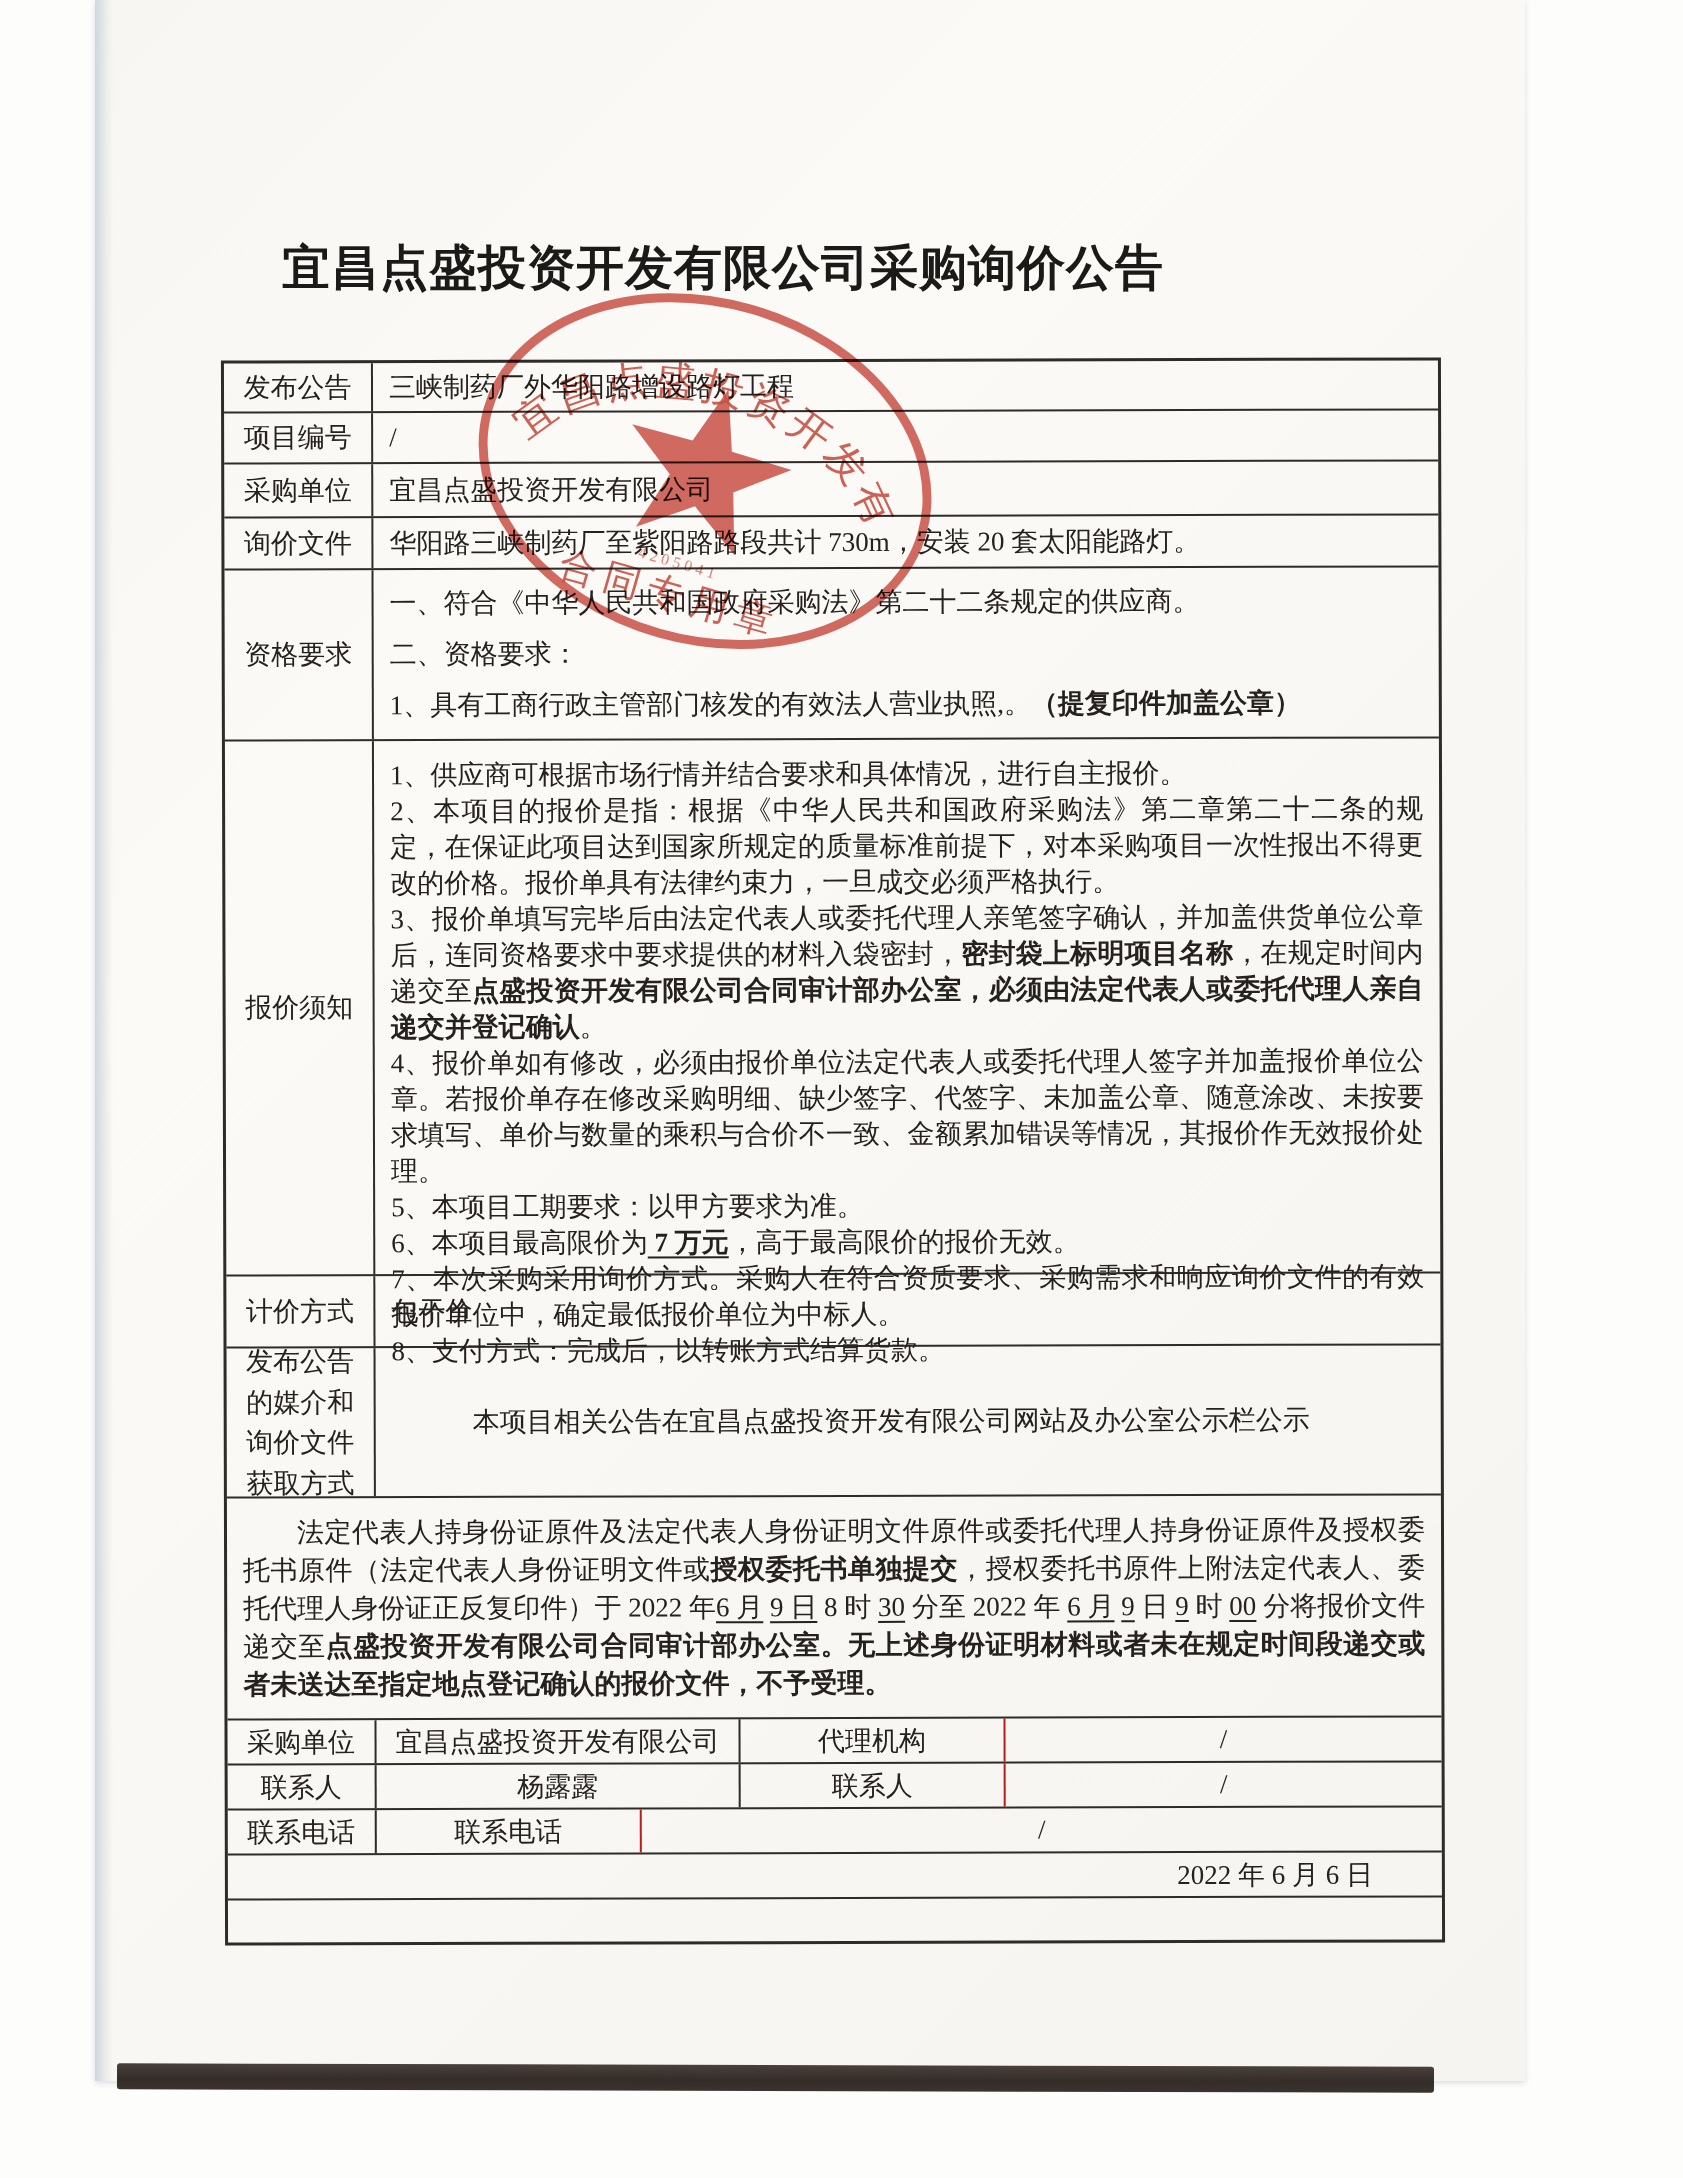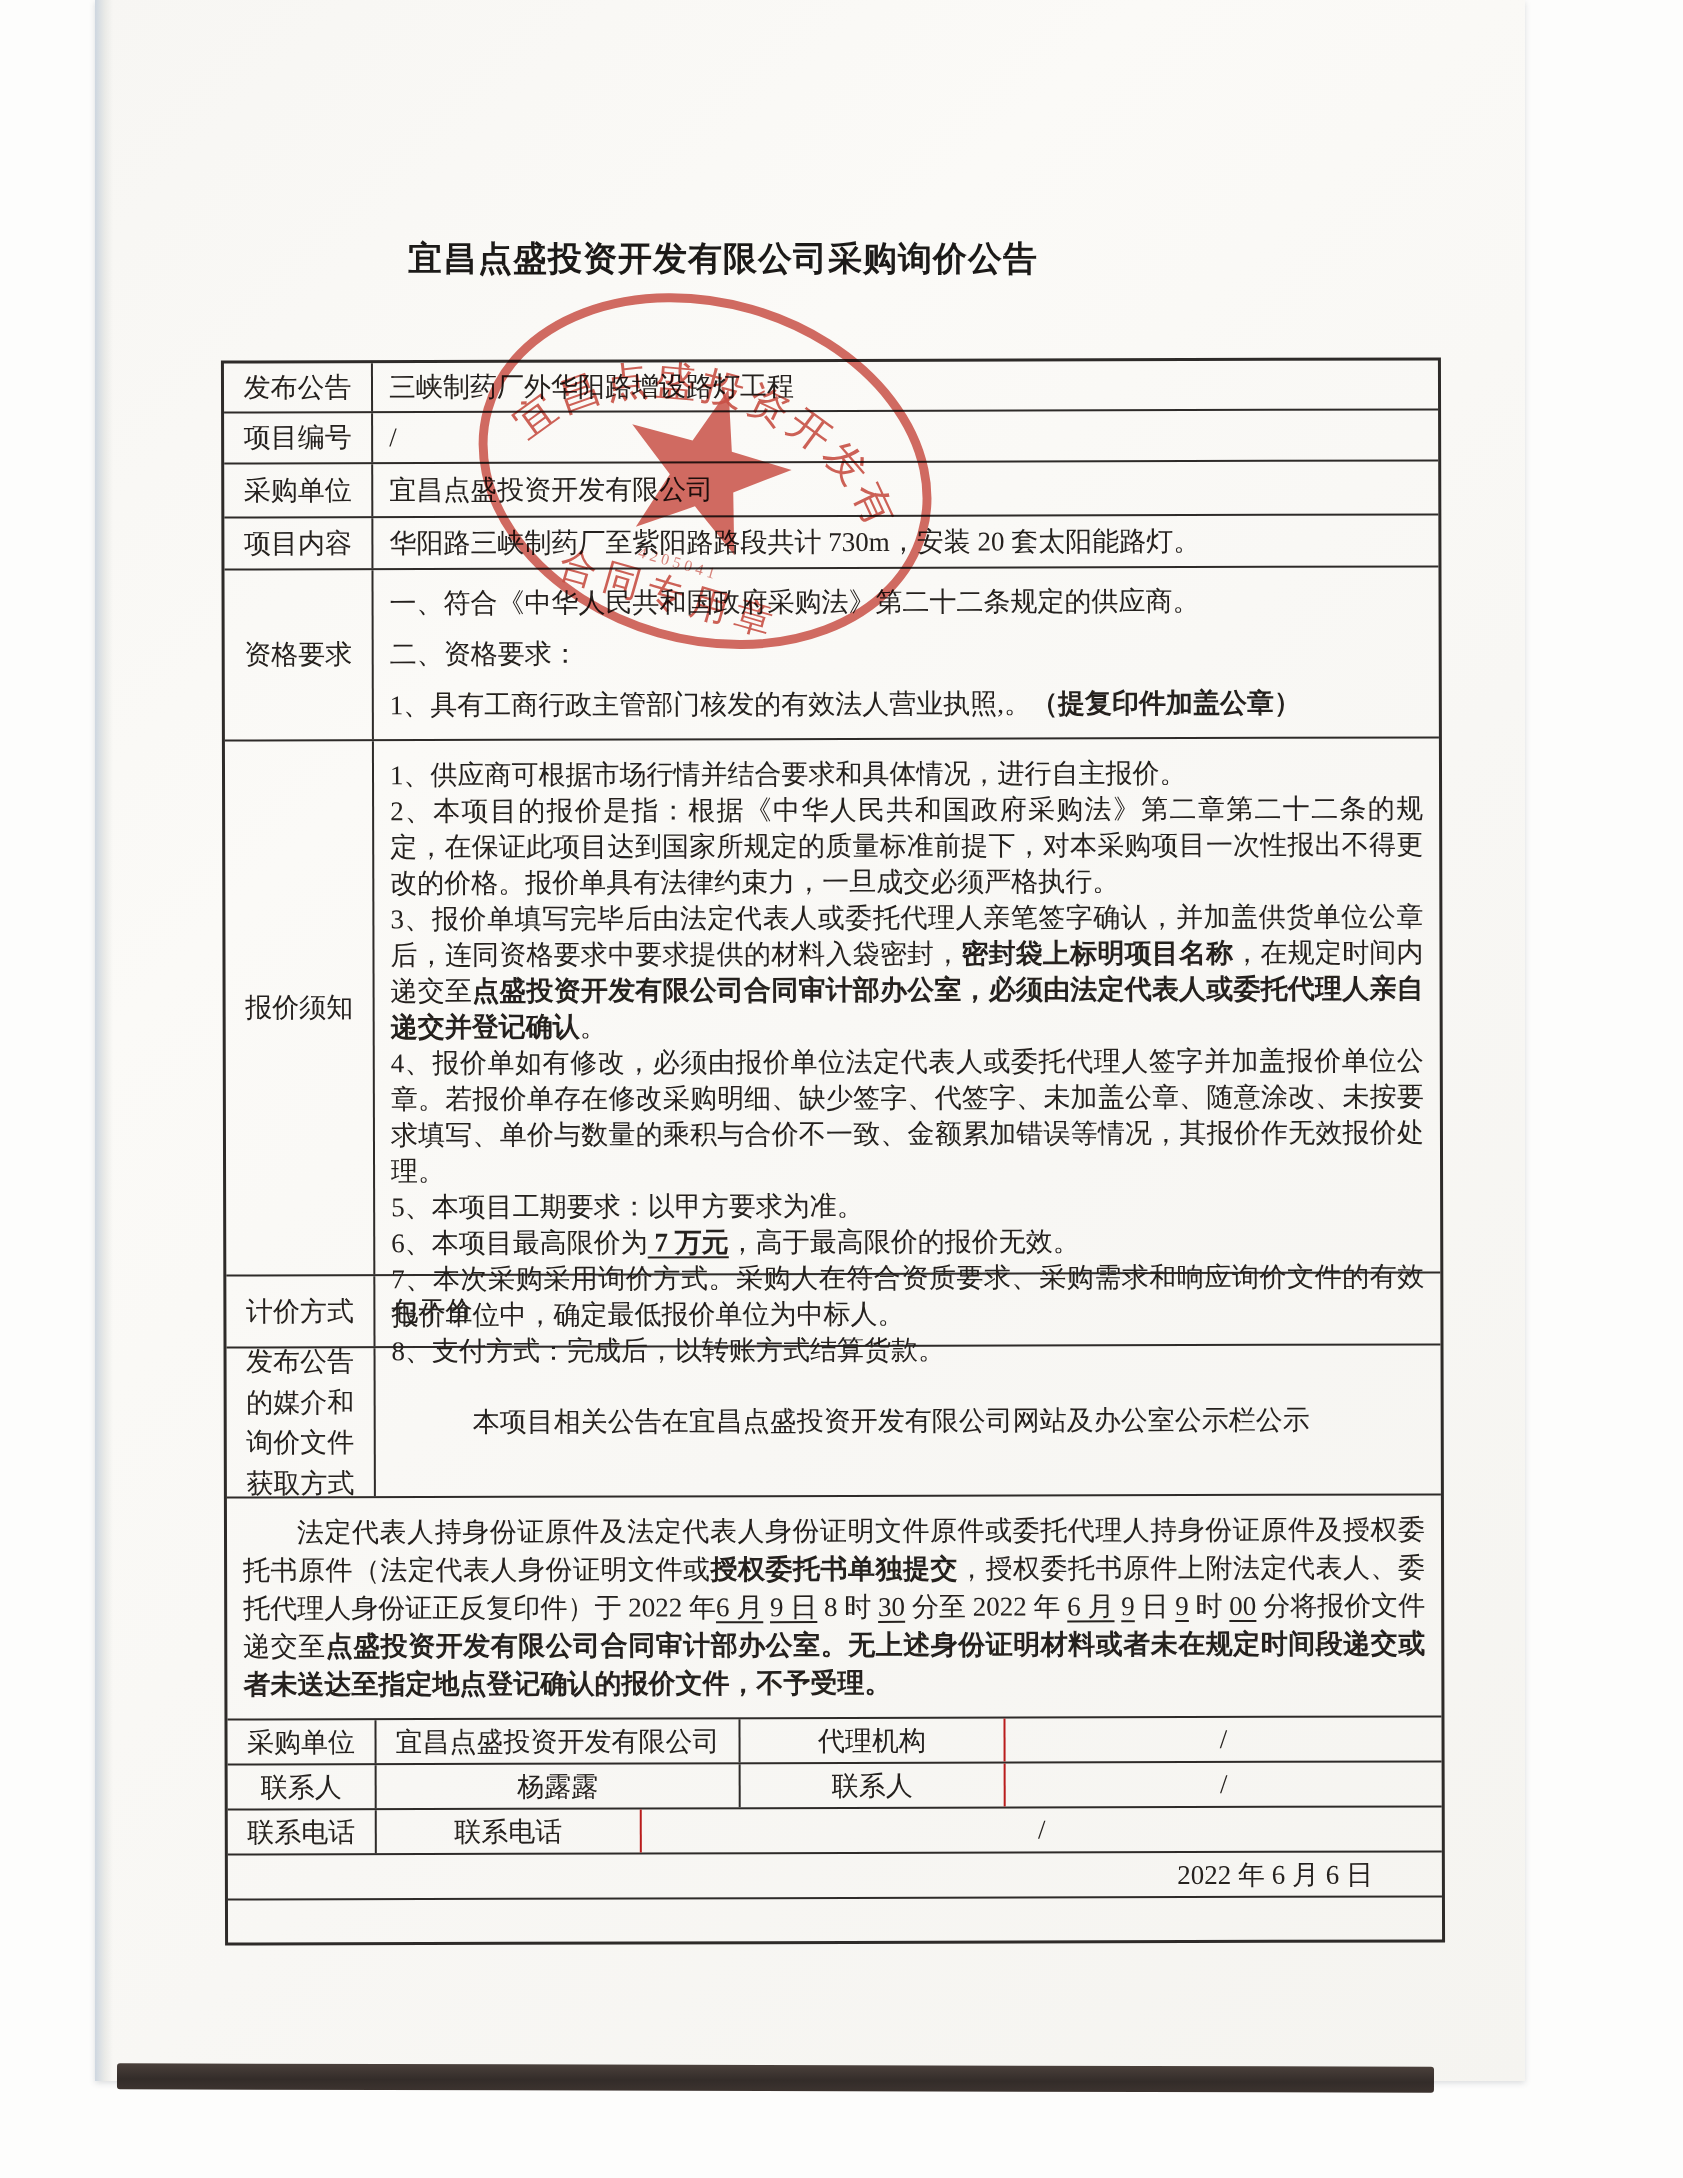--- a/index.html
+++ b/index.html
@@ -19,21 +19,21 @@
     background:linear-gradient(to right,#c3cedb,#e6e7e4 55%,rgba(250,249,246,0));
     opacity:.8;
   }
   .edge-bottom{
     position:absolute;left:117px;top:2065px;width:1317px;height:26px;
     background:linear-gradient(to bottom,#4a403b,#332c29 60%,#3c332f);
     transform:rotate(.15deg);border-radius:3px;
   }
   .doc-title{
     position:absolute;left:149px;top:236px;width:1148px;
-    text-align:center;font-size:34px;font-weight:900;letter-spacing:1px;
+    text-align:center;font-size:48px;font-weight:900;letter-spacing:1px;
     color:#1c1a18;
   }
   .sheet-table{
     position:absolute;left:223px;top:359px;width:1220px;
     border:3px solid #2e2b29;box-sizing:border-box;
     transform:rotate(-.15deg);
     font-size:27px;
   }
   .trow{display:flex;border-bottom:2px solid #2e2b29;box-sizing:border-box;}
   .trow:last-child{border-bottom:none;}
@@ -85,21 +85,21 @@
     <div class="lcell">项目编号</div>
     <div class="ccell">/</div>
   </div>
 
   <div class="trow" style="height:54px;">
     <div class="lcell">采购单位</div>
     <div class="ccell">宜昌点盛投资开发有限公司</div>
   </div>
 
   <div class="trow" style="height:52px;">
-    <div class="lcell">项目内容</div>
+    <div class="lcell">询价文件</div>
     <div class="ccell">华阳路三峡制药厂至紫阳路路段共计 730m，安装 20 套太阳能路灯。</div>
   </div>
 
   <div class="trow" style="height:171px;">
     <div class="lcell">资格要求</div>
     <div class="ccell qual v-center">
         <p class="para"><span>一、符合《中华人民共和国政府采购法》第二十二条规定的供应商。</span></p>
         <p class="para"><span>二、资格要求：</span></p>
         <p class="para"><span>1、具有工商行政主管部门核发的有效法人营业执照,。</span><span class="b">（提复印件加盖公章）</span></p>
       </div>

